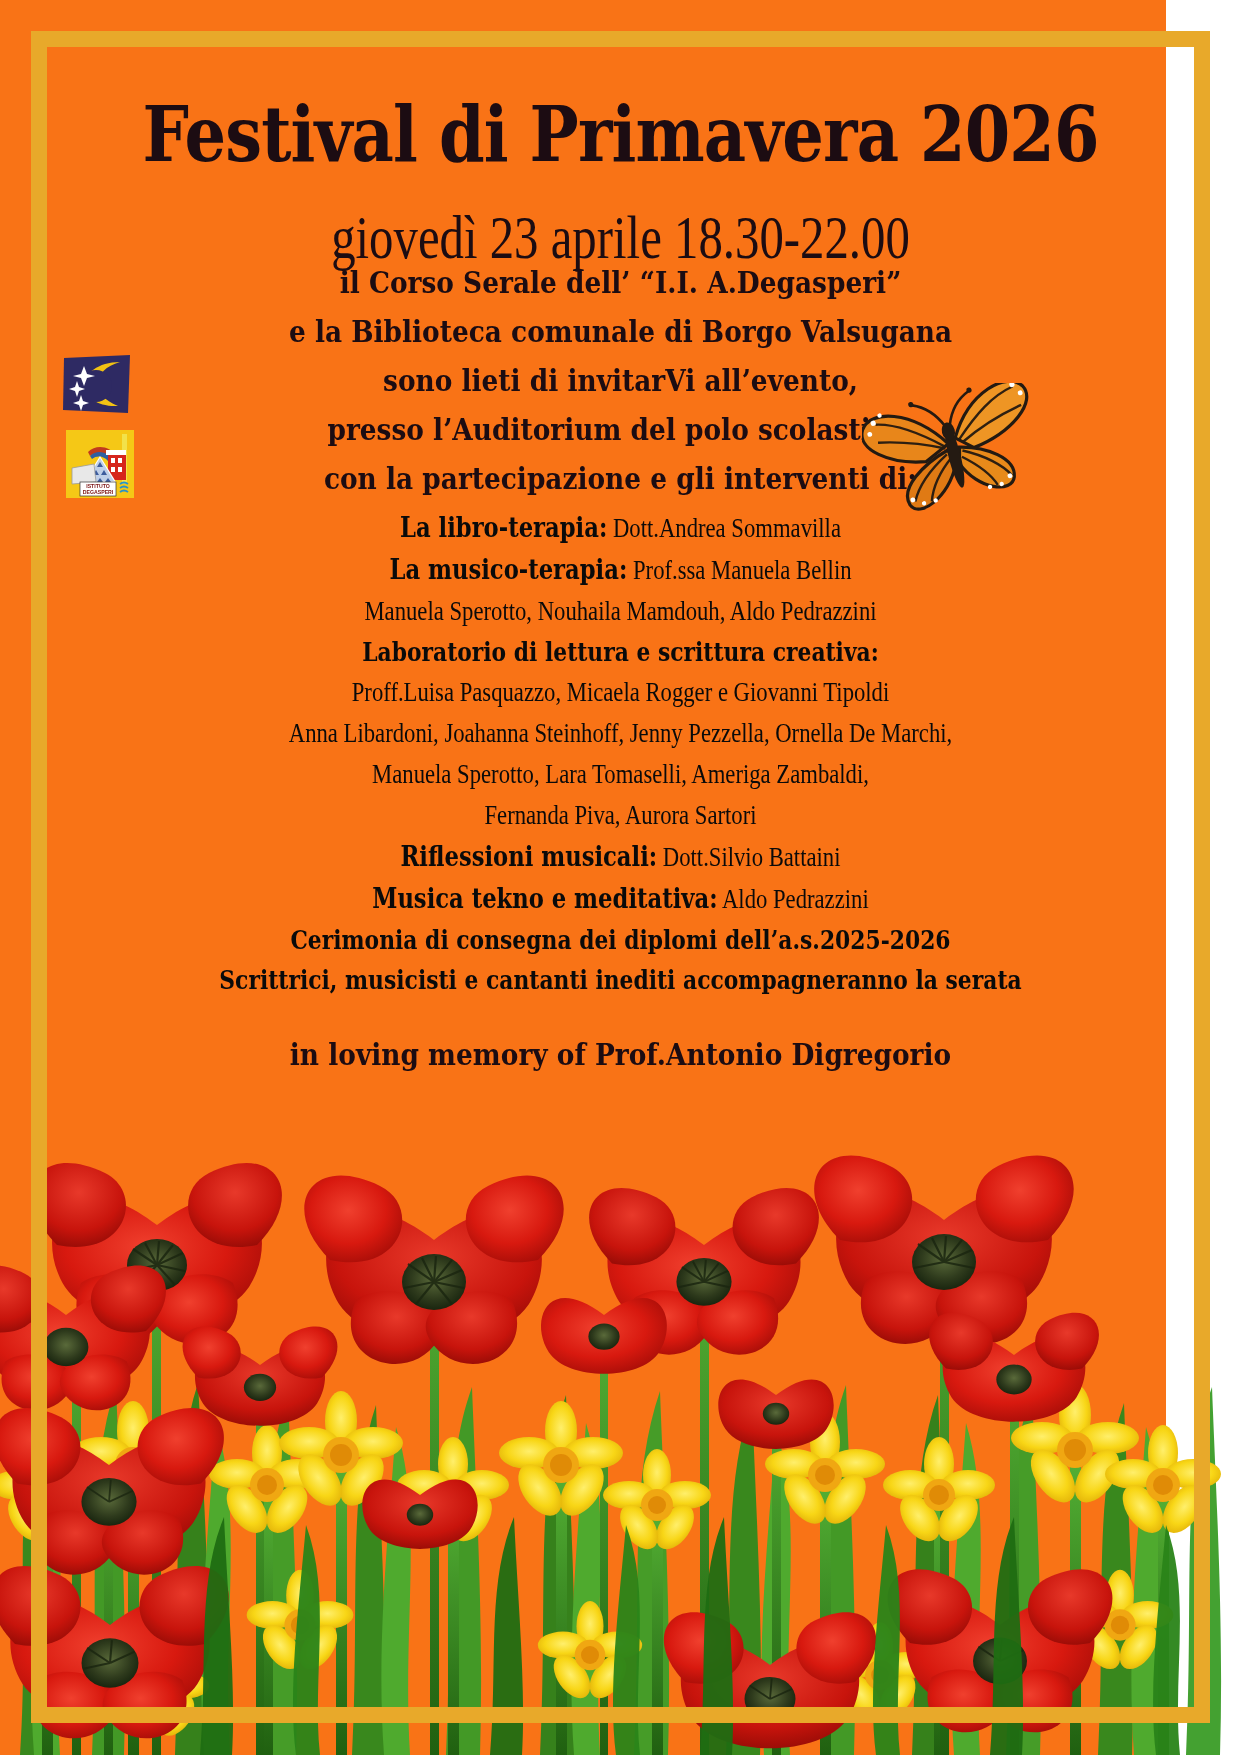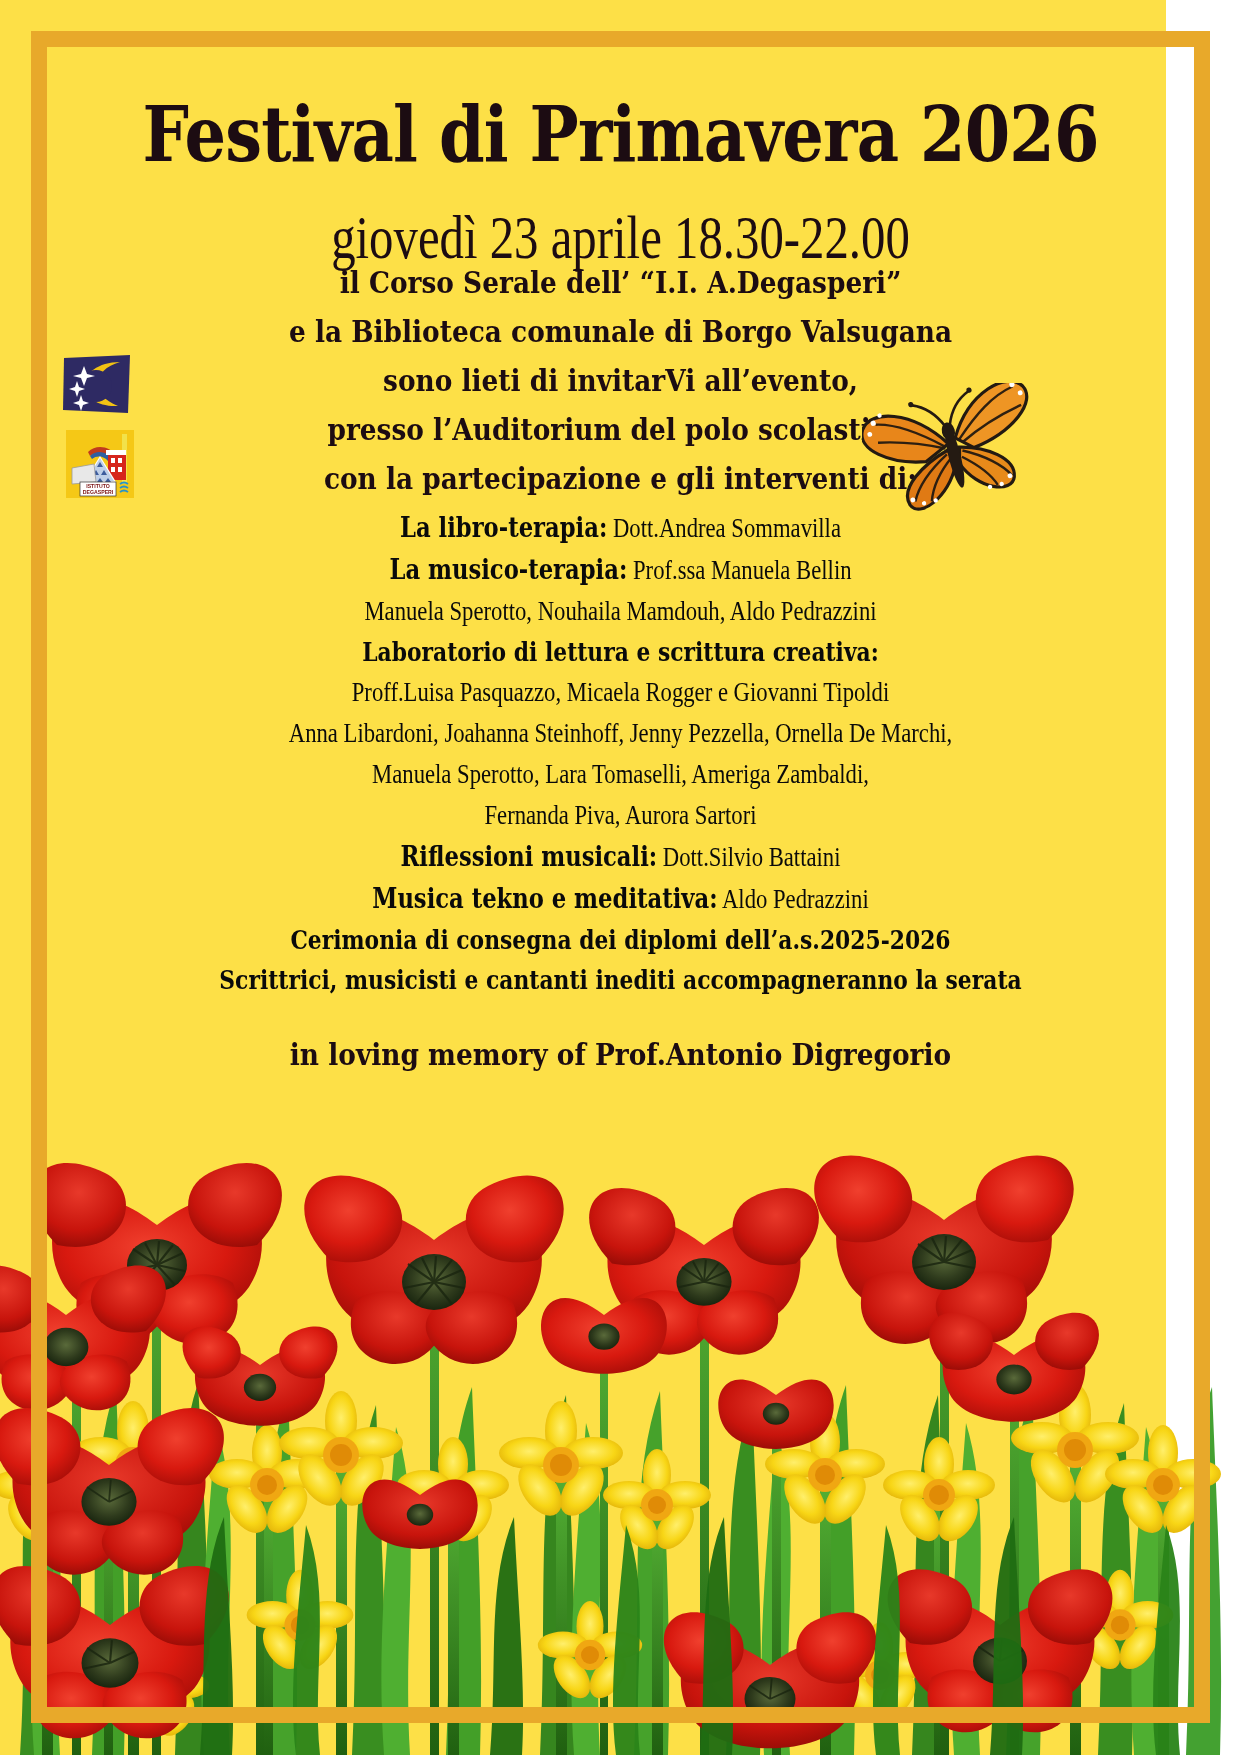--- a/index.html
+++ b/index.html
@@ -12,21 +12,21 @@
     height: 1755px;
     overflow: hidden;
     font-family: "Liberation Serif", "DejaVu Serif", serif;
   }
 
   
   #poster {
     position: relative;
     width: 1166px;
     height: 1755px;
-    background: #fde047;
+    background: #f97316;
     box-sizing: border-box;
   }
   #frame-border {
     position: absolute;
     left: 31px;
     top: 31px;
     width: 1179px;
     height: 1692px;
     border: 16px solid #e8a92a;
     box-sizing: border-box;

